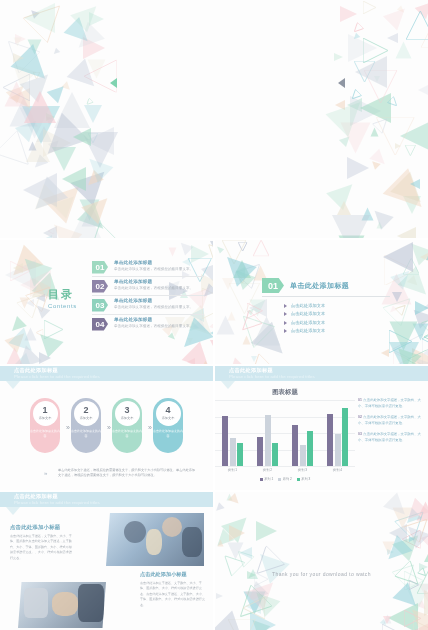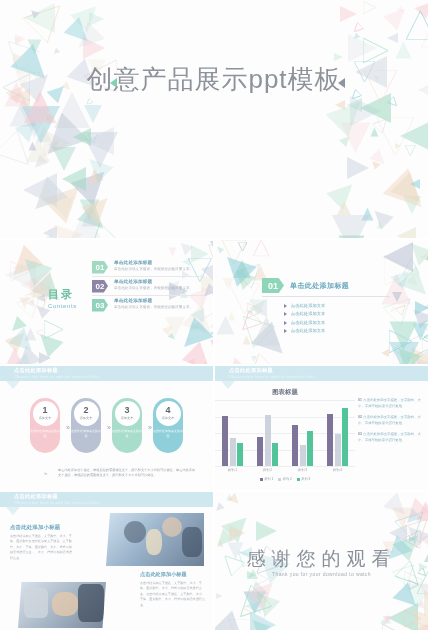--- a/index.html
+++ b/index.html
@@ -312,21 +312,20 @@
         <svg width="22.477932098765432" height="22.477932098765432" style="position: absolute; left: 420.61px; top: 24.9559px; opacity: 0.244781; transform: rotate(270deg);">
           <polygon points="0,0 22.477932098765432,11.238966049382716 0,22.477932098765432" fill="none" stroke="#f0d6c0" stroke-width="1"></polygon>
         </svg>
         <div style="position: absolute; left: 410.125px; top: 179.272px; width: 0px; height: 0px; opacity: 0.549628; transform: rotate(180deg); border-top: 5.43646px solid transparent; border-bottom: 5.43646px solid transparent; border-left: 10.8729px solid rgb(143, 207, 217);"></div>
         <div style="position: absolute; left: 355.078px; top: 56.4118px; width: 0px; height: 0px; opacity: 0.504791; transform: rotate(180deg); border-top: 16.1442px solid transparent; border-bottom: 16.1442px solid transparent; border-left: 32.2885px solid rgb(207, 214, 224);"></div>
         <div style="position: absolute; left: 24.4519px; top: 91.2384px; width: 0px; height: 0px; opacity: 0.572299; transform: rotate(270deg); border-top: 16.4981px solid transparent; border-bottom: 16.4981px solid transparent; border-left: 32.9962px solid rgb(246, 201, 207);"></div>
         <div style="position: absolute; left: 72.579px; top: 128.024px; width: 0px; height: 0px; opacity: 0.555116; transform: rotate(180deg); border-top: 9.22648px solid transparent; border-bottom: 9.22648px solid transparent; border-left: 18.453px solid rgb(158, 217, 192);"></div>
       </div>
     <div class="mark-l"></div>
     <div class="mark-r"></div>
-    <div class="ttl">创意产品展示ppt模板</div>
   </div>
 
   <div class="slide s-toc">
     <div id="bg-toc" style="position: absolute; inset: 0px; overflow: hidden;">
         <div style="position: absolute; left: 186.51px; top: 71.4547px; width: 0px; height: 0px; opacity: 0.286246; transform: rotate(45deg); border-top: 14.5524px solid transparent; border-bottom: 14.5524px solid transparent; border-left: 29.1049px solid rgb(232, 226, 207);"></div>
         <div style="position: absolute; left: 36.5794px; top: 37.5503px; width: 0px; height: 0px; opacity: 0.473013; transform: rotate(45deg); border-top: 13.2181px solid transparent; border-bottom: 13.2181px solid transparent; border-left: 26.4362px solid rgb(158, 217, 192);"></div>
         <div style="position: absolute; left: 29.606px; top: 36.8146px; width: 0px; height: 0px; opacity: 0.217312; transform: rotate(0deg); border-top: 10.8673px solid transparent; border-bottom: 10.8673px solid transparent; border-left: 21.7346px solid rgb(240, 214, 192);"></div>
         <div style="position: absolute; left: 9.01119px; top: 11.0748px; width: 0px; height: 0px; opacity: 0.566548; transform: rotate(135deg); border-top: 14.8828px solid transparent; border-bottom: 14.8828px solid transparent; border-left: 29.7656px solid rgb(240, 214, 192);"></div>
         <div style="position: absolute; left: 164.831px; top: 76.6766px; width: 0px; height: 0px; opacity: 0.265908; transform: rotate(90deg); border-top: 10.4991px solid transparent; border-bottom: 10.4991px solid transparent; border-left: 20.9981px solid rgb(232, 226, 207);"></div>
         <div style="position: absolute; left: 210.417px; top: 0.928618px; width: 0px; height: 0px; opacity: 0.565022; transform: rotate(90deg); border-top: 14.2471px solid transparent; border-bottom: 14.2471px solid transparent; border-left: 28.4941px solid rgb(185, 194, 211);"></div>
@@ -414,20 +413,25 @@
       <div class="toc-h">单击此处添加标题</div>
       <div class="toc-p">单击此处添加文字描述，请根据您的题目需文字。</div>
     </div>
     <div class="toc-row">
       <div class="toc-badge b-purple">02</div>
       <div class="toc-h">单击此处添加标题</div>
       <div class="toc-p">单击此处添加文字描述，请根据您的题目需文字。</div>
     </div>
     <div class="toc-row">
       <div class="toc-badge b-green2">03</div>
+      <div class="toc-h">单击此处添加标题</div>
+      <div class="toc-p">单击此处添加文字描述，请根据您的题目需文字。</div>
+    </div>
+    <div class="toc-row">
+      <div class="toc-badge b-purple2">04</div>
       <div class="toc-h">单击此处添加标题</div>
       <div class="toc-p">单击此处添加文字描述，请根据您的题目需文字。</div>
     </div>
   </div>
 
   <div class="slide s-sec">
     <div id="bg-sec" style="position: absolute; inset: 0px; overflow: hidden;">
         <svg width="22.044924554183815" height="22.044924554183815" style="position: absolute; left: 32.8825px; top: 117.899px; opacity: 0.626058; transform: rotate(135deg);">
           <polygon points="0,0 22.044924554183815,11.022462277091908 0,22.044924554183815" fill="none" stroke="#f0d6c0" stroke-width="1"></polygon>
         </svg>
@@ -784,16 +788,15 @@
         <div style="position: absolute; left: 190.097px; top: 9.75311px; width: 0px; height: 0px; opacity: 0.444214; transform: rotate(135deg); border-top: 10.2403px solid transparent; border-bottom: 10.2403px solid transparent; border-left: 20.4806px solid rgb(246, 201, 207);"></div>
         <div style="position: absolute; left: 10.7706px; top: 2.11957px; width: 0px; height: 0px; opacity: 0.27666; transform: rotate(270deg); border-top: 3.87714px solid transparent; border-bottom: 3.87714px solid transparent; border-left: 7.75429px solid rgb(158, 217, 192);"></div>
         <div style="position: absolute; left: 2.3247px; top: 125.103px; width: 0px; height: 0px; opacity: 0.449601; transform: rotate(45deg); border-top: 15.9173px solid transparent; border-bottom: 15.9173px solid transparent; border-left: 31.8346px solid rgb(185, 194, 211);"></div>
         <div style="position: absolute; left: 14.4951px; top: 32.8525px; width: 0px; height: 0px; opacity: 0.501553; transform: rotate(0deg); border-top: 8.48421px solid transparent; border-bottom: 8.48421px solid transparent; border-left: 16.9684px solid rgb(240, 214, 192);"></div>
         <div style="position: absolute; left: 15.2528px; top: 3.07081px; width: 0px; height: 0px; opacity: 0.515481; transform: rotate(45deg); border-top: 5.33095px solid transparent; border-bottom: 5.33095px solid transparent; border-left: 10.6619px solid rgb(240, 214, 192);"></div>
         <div style="position: absolute; left: 190.214px; top: 32.3508px; width: 0px; height: 0px; opacity: 0.325459; transform: rotate(225deg); border-top: 10.9514px solid transparent; border-bottom: 10.9514px solid transparent; border-left: 21.9027px solid rgb(185, 194, 211);"></div>
         <div style="position: absolute; left: 166.045px; top: 127.507px; width: 0px; height: 0px; opacity: 0.263337; transform: rotate(45deg); border-top: 3.35777px solid transparent; border-bottom: 3.35777px solid transparent; border-left: 6.71553px solid rgb(143, 207, 217);"></div>
         <div style="position: absolute; left: 26.3617px; top: 136.911px; width: 0px; height: 0px; opacity: 0.505414; transform: rotate(315deg); border-top: 13.5255px solid transparent; border-bottom: 13.5255px solid transparent; border-left: 27.051px solid rgb(158, 217, 192);"></div>
       </div>
   </div>
-  <div class="th-cn">感谢您的观看</div>
   <div class="th-en">Thank you for your download to watch</div>
 
 </div>
 
 </body></html>

